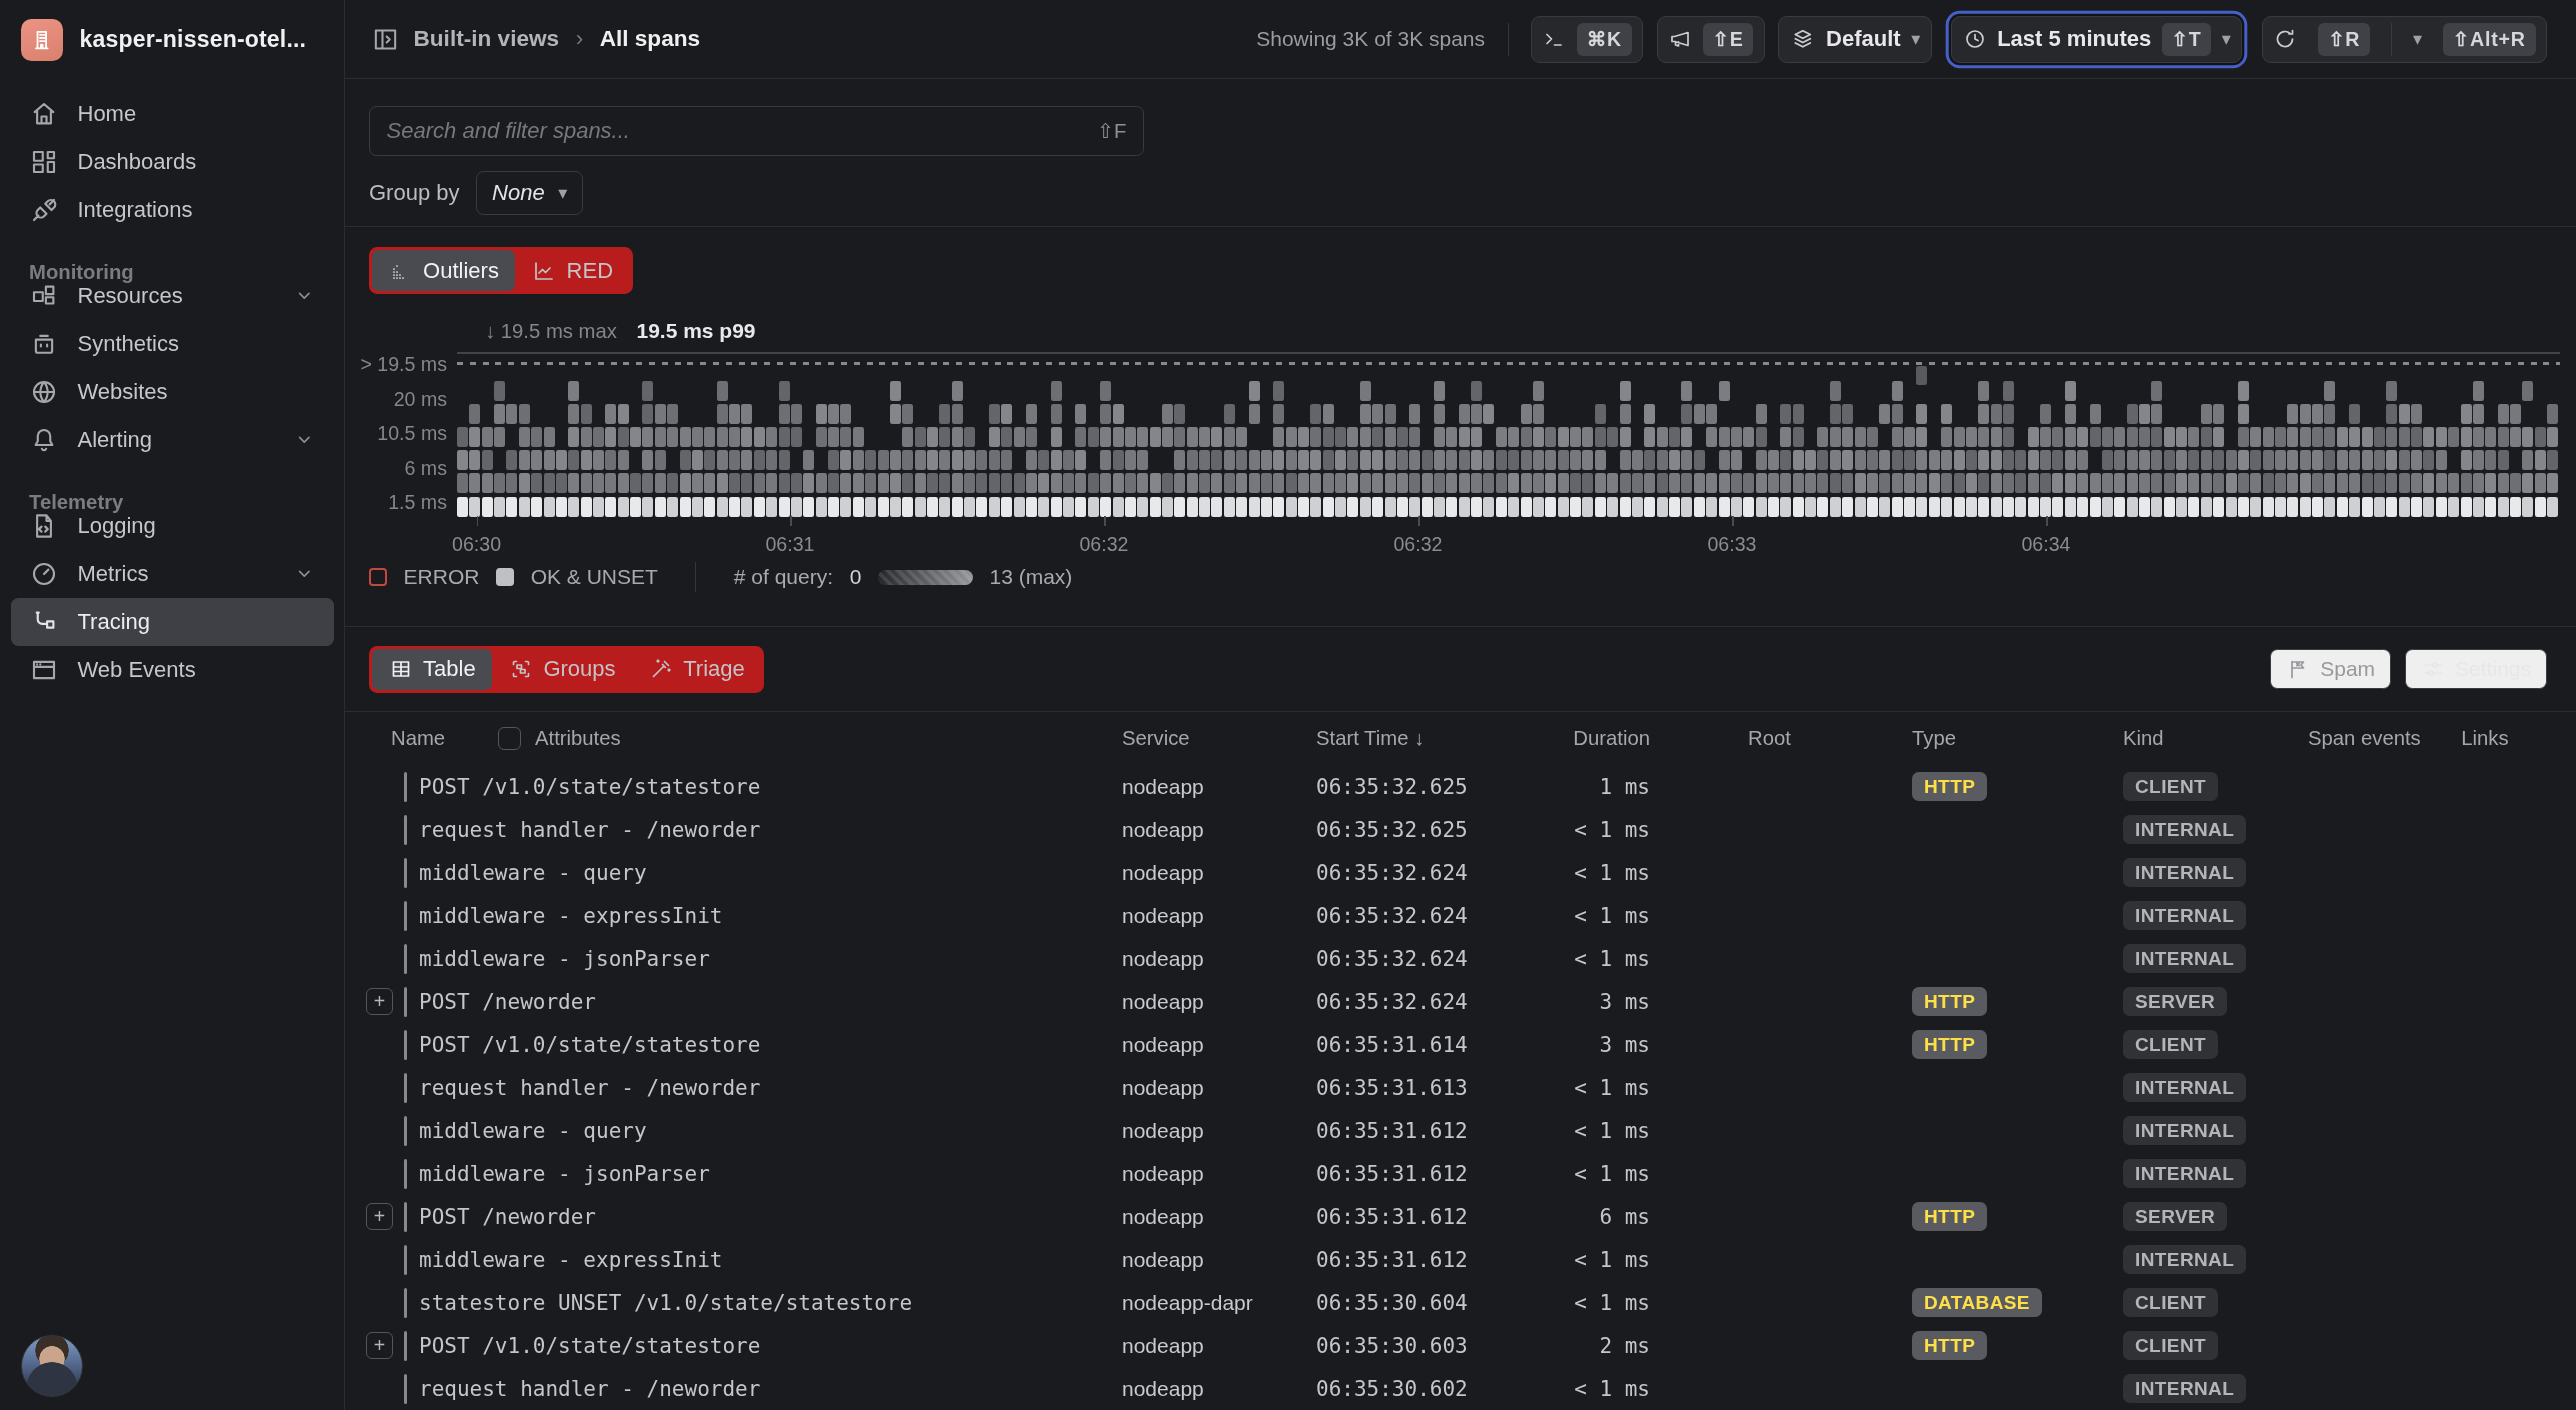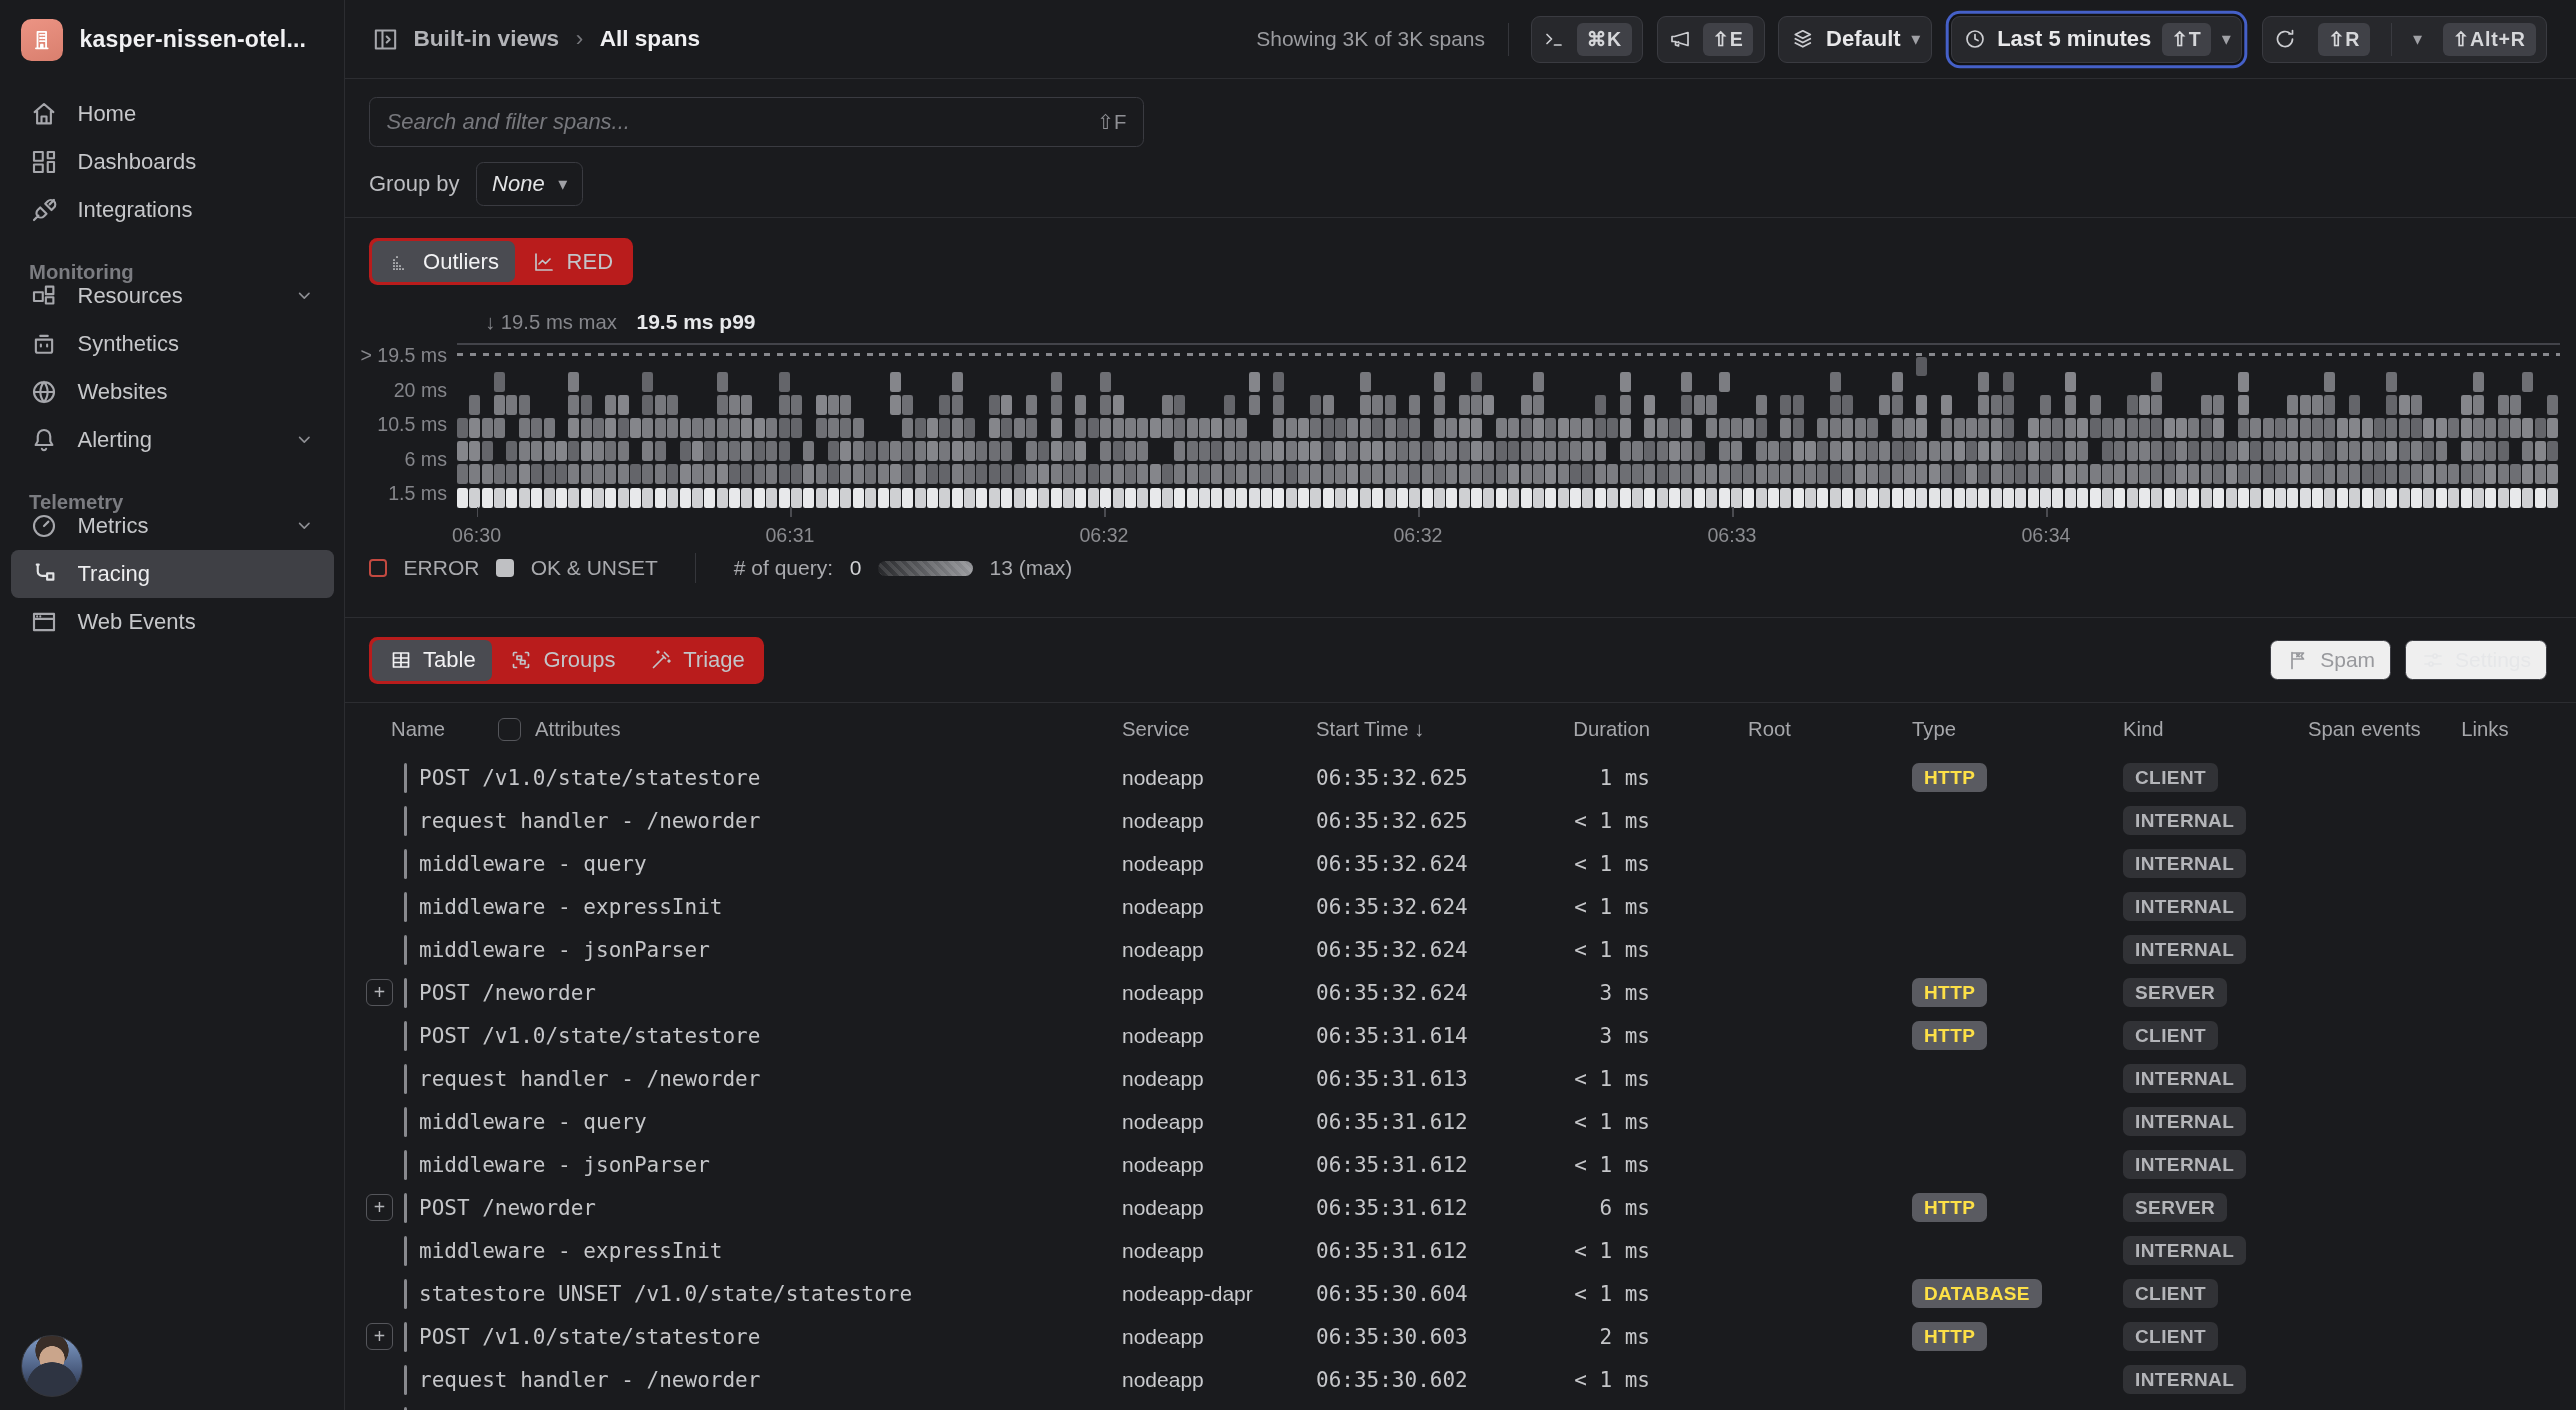--- a/index.html
+++ b/index.html
@@ -24,21 +24,21 @@
   .avatar { width:62px; height:62px; border-radius:50%; background:
       radial-gradient(circle at 50% 86%, #2e3442 0 42%, transparent 43%),
       radial-gradient(circle at 50% 38%, #caa58b 0 26%, transparent 27%),
       radial-gradient(circle at 50% 24%, #3a2e28 0 30%, transparent 31%),
       linear-gradient(180deg,#7f9cc7 0%, #4d5f82 55%, #222a3c 100%);
     border:0.8px solid #34353a; }
 
   svg.i { display:block; }
 
   
-  .main { flex:1; display:flex; flex-direction:column; position:relative; }
+  .main { flex:1; display:flex; flex-direction:column; position:relative;gap:9px; }
   .topbar { height:79px; border-bottom:0.8px solid #2c2d31; display:flex; align-items:center; padding:0 29px 0 26px; gap:13.5px; }
   .crumb-txt { font-size:22.6px; color:#b3b4b8; font-weight:600; }
   .crumb-sep { font-size:22.6px; color:#76777c; padding:0 3px; }
   .crumb-cur { font-size:22.6px; color:#f0f0f2; font-weight:700; }
   .tb-spacer { flex:1; }
   .tb-show { font-size:21px; color:#9b9ca0; }
   .tb-div { width:0.8px; height:33px; background:#35363b; margin:0 9px; }
   .btn { height:47px; background:#27282c; border:1.5px solid #3a3b41; border-radius:9px; display:flex; align-items:center; gap:10.5px; padding:0 10.5px; color:#cdced2; cursor:pointer; }
   .btn .lbl { font-size:22px; color:#e8e8ea; font-weight:600; }
   .kbd { background:#404147; border-radius:6px; height:33px; display:flex; align-items:center; padding:0 9.8px; font-size:19.6px; color:#d6d7da; font-weight:600; letter-spacing:0.8px; }
@@ -205,20 +205,29 @@
           </span>
       <span>Alerting</span>
           <span class="grow"></span>
           <span class="chev">
             <svg class="i" width="22.6" height="22.6" viewBox="0 0 24 24" fill="none" stroke="currentColor" stroke-width="1.7" stroke-linecap="round" stroke-linejoin="round">
               <path d="M7 10l5 5 5-5"></path>
             </svg>
           </span>
         </div>
         <div class="nav-header">Telemetry</div>
+        <div class="nav-item">
+          <span class="ic">
+            <svg class="i" width="30" height="30" viewBox="0 0 24 24" fill="none" stroke="currentColor" stroke-width="1.7" stroke-linecap="round" stroke-linejoin="round">
+              <path d="M14 3.5H6.5v17h11V8L14 3.5z M14 3.5V8h3.5 M10 12.5l-2 2 2 2 M13 12.5l2 2-2 2"></path>
+            </svg>
+          </span>
+      <span>Logging</span>
+          <span class="grow"></span>
+        </div>
         <div class="nav-item">
           <span class="ic">
             <svg class="i" width="30" height="30" viewBox="0 0 24 24" fill="none" stroke="currentColor" stroke-width="1.7" stroke-linecap="round" stroke-linejoin="round">
               <path d="M12 4a8 8 0 1 1 0 16 8 8 0 0 1 0-16z M12 12l3.5-3.5"></path>
             </svg>
           </span>
       <span>Metrics</span>
           <span class="grow"></span>
           <span class="chev">
             <svg class="i" width="22.6" height="22.6" viewBox="0 0 24 24" fill="none" stroke="currentColor" stroke-width="1.7" stroke-linecap="round" stroke-linejoin="round">

